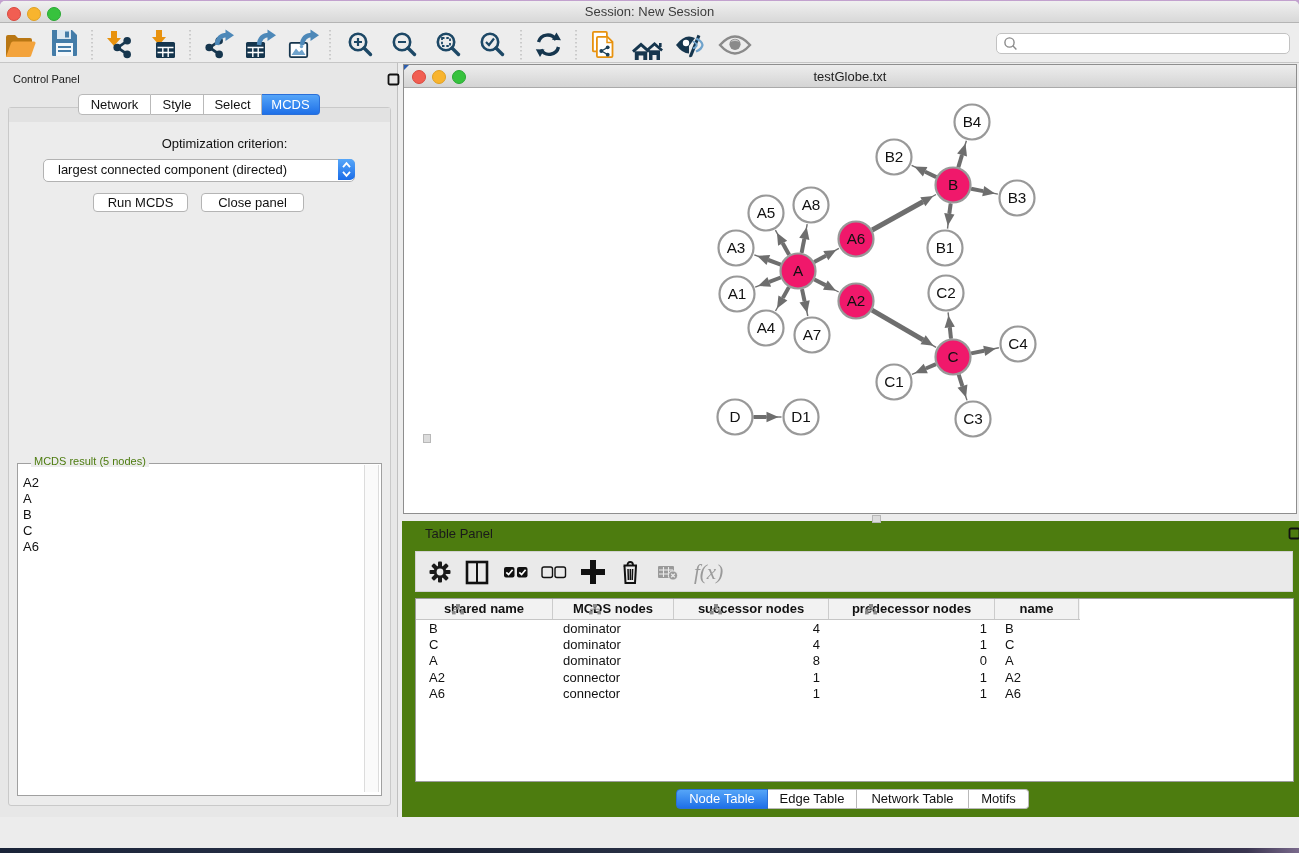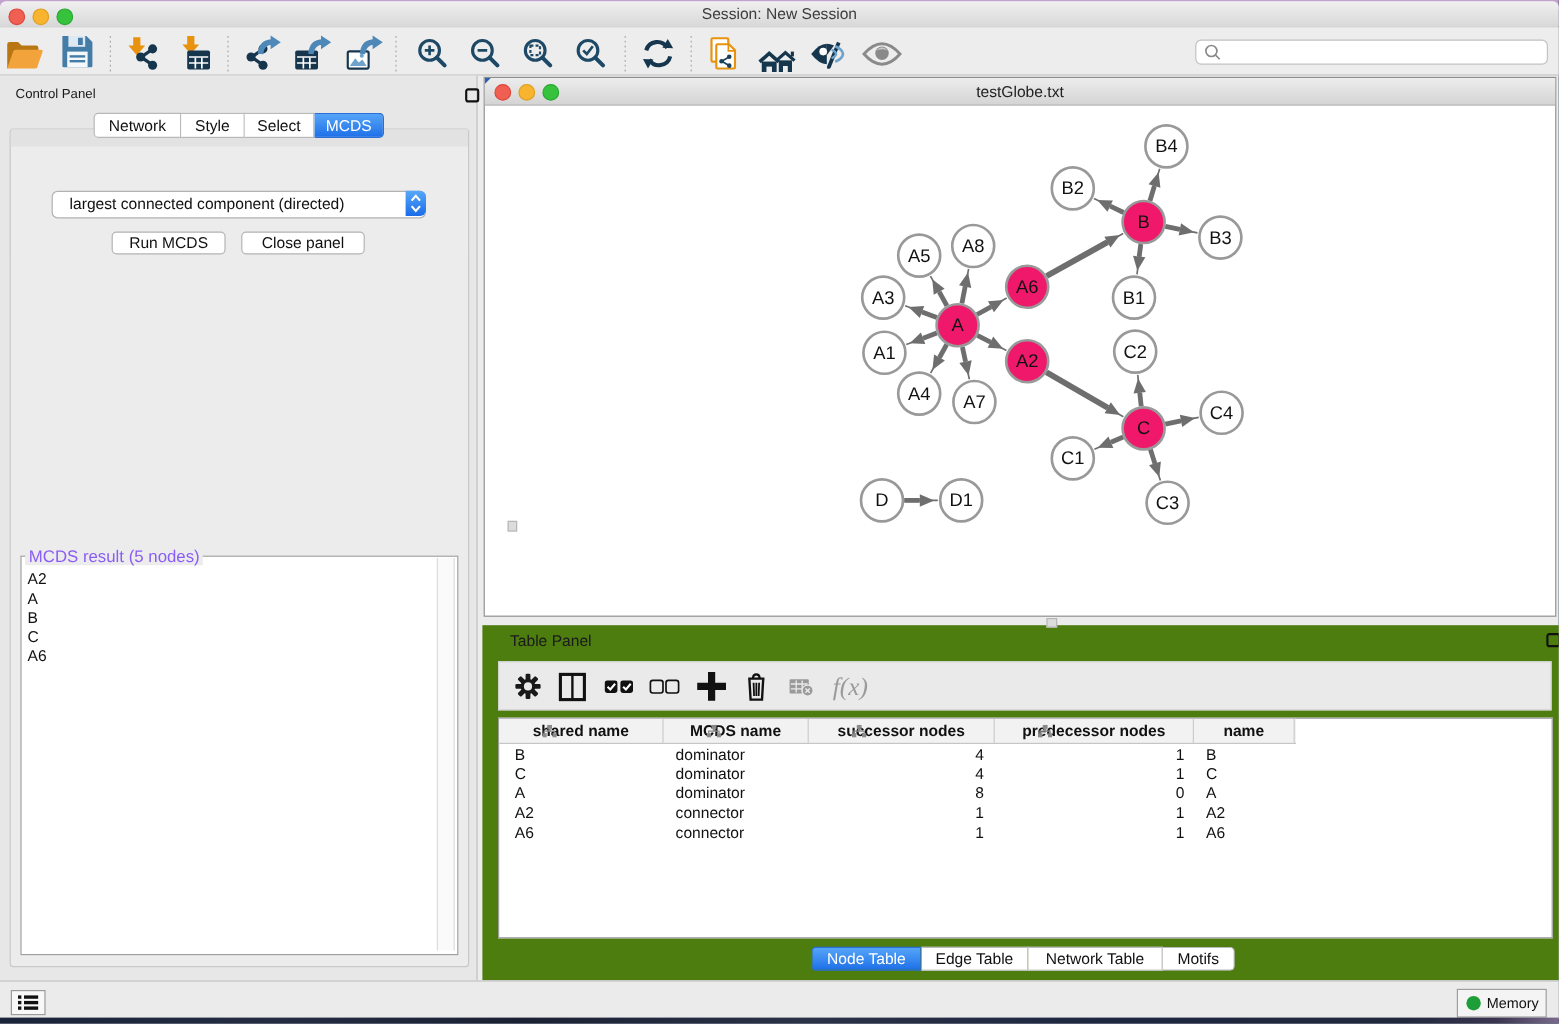--- a/index.html
+++ b/index.html
@@ -42,21 +42,21 @@
 
 #dropdown{position:absolute;left:43px;top:96px;width:310px;height:21px;background:#fff;
  border:1px solid #b2b2b2;border-radius:5px;font-size:13px;color:#111;}
 #dropdown .txt{position:absolute;left:14px;top:2px;}
 #dropdown .step{position:absolute;right:-1px;top:-1px;width:17px;height:21px;
  background:linear-gradient(#57a7f9,#1a6ce8);border-radius:0 5px 5px 0;}
 .btn{position:absolute;background:#fff;border:1px solid #b4b4b4;border-radius:4px;
  font-size:13px;color:#111;text-align:center;}
 
 #fset{position:absolute;left:17px;top:400px;width:363px;height:331px;border:1px solid #a0a0a0;background:#fff;}
-#fset-legend{position:absolute;left:3px;top:-9px;background:#ececec;padding:0 3px;font-size:14px;color:#8b5cf6;}
+#fset-legend{position:absolute;left:13px;top:-9px;background:#ececec;padding:0 3px;font-size:11px;color:#4d7c0f;}
 #fset-list{position:absolute;left:1px;top:11px;font-size:13px;color:#111;line-height:16px;padding-left:4px;}
 #fset-sb{position:absolute;right:2px;top:1px;width:13px;height:327px;background:#fafafa;
  border-left:1px solid #dcdcdc;border-right:1px solid #dcdcdc;}
 
 #gwin{position:absolute;left:403px;top:63px;width:894px;height:450px;background:#fff;
  border:1px solid #8e8e8e;box-sizing:border-box;}
 #gtitle{position:absolute;left:0;top:0;width:892px;height:22px;
  background:linear-gradient(#ededed,#d4d4d4);border-bottom:1px solid #aaa;}
 #gtitle .tl{position:absolute;top:5px;width:12px;height:12px;border-radius:50%;}
 #gtitle-text{position:absolute;top:4px;left:0;width:892px;text-align:center;font-size:13px;color:#222;}
@@ -238,20 +238,21 @@
         </div>
     <div id="cp-inner">
           <div style="position:absolute;left:0;top:0;width:100%;height:14px;background:#e2e2e2;"></div>
         </div>
     <div class="tabrow" style="left:78px;top:31px;">
       <div class="tab first" style="width:71px;">Network</div>
       <div class="tab" style="width:52px;">Style</div>
       <div class="tab" style="width:57px;">Select</div>
       <div class="tab sel last" style="width:57px;">MCDS</div>
     </div>
+    <div class="abs" style="left:0;top:73px;width:397px;text-align:center;font-size:13px;color:#111;">Optimization criterion:</div>
     <div id="dropdown">
       <div class="txt">largest connected component (directed)</div>
       <div class="step">
             <svg width="17" height="21">
 <path d="M5 8.2 L8.5 4.2 L12 8.2" fill="none" stroke="#fff" stroke-width="1.8"></path>
 <path d="M5 12.8 L8.5 16.8 L12 12.8" fill="none" stroke="#fff" stroke-width="1.8"></path>
             </svg>
           </div>
     </div>
     <div class="btn" style="left:93px;top:130px;width:93px;height:17px;line-height:17px;">Run MCDS</div>
@@ -435,21 +436,21 @@
             <div class="abs" style="left:10px;top:5px;">
               <svg width="12" height="11">
                 <g fill="#8a8a8a">
 <rect x="4" y="0" width="4" height="3.4"></rect>
                   <rect x="0" y="7" width="3.6" height="3.4"></rect>
                   <rect x="8.4" y="7" width="3.6" height="3.4"></rect>
 <path d="M5.5 3.4 L5.5 5.2 L1.6 5.2 L1.6 7 M6.5 3.4 L6.5 5.2 L10.2 5.2 L10.2 7" stroke="#8a8a8a" fill="none" stroke-width="1"></path>
 </g>
               </svg>
             </div>
-            <div class="hcol" style="left:137px;width:120px;">MCDS name</div>
+            <div class="hcol" style="left:137px;width:120px;">MCDS nodes</div>
             <div class="abs" style="left:147px;top:5px;">
               <svg width="12" height="11">
                 <g fill="#8a8a8a">
 <rect x="4" y="0" width="4" height="3.4"></rect>
                   <rect x="0" y="7" width="3.6" height="3.4"></rect>
                   <rect x="8.4" y="7" width="3.6" height="3.4"></rect>
 <path d="M5.5 3.4 L5.5 5.2 L1.6 5.2 L1.6 7 M6.5 3.4 L6.5 5.2 L10.2 5.2 L10.2 7" stroke="#8a8a8a" fill="none" stroke-width="1"></path>
 </g>
               </svg>
             </div>
@@ -507,33 +508,15 @@
     </div>
     <div id="btabs">
           <div class="tab first sel" style="width:90px;height:18px;line-height:18px;">Node Table</div>
 <div class="tab" style="width:88px;height:18px;line-height:18px;">Edge Table</div>
 <div class="tab" style="width:111px;height:18px;line-height:18px;">Network Table</div>
 <div class="tab last" style="width:59px;height:18px;line-height:18px;">Motifs</div>
         </div>
   </div>
   <div class="abs" style="left:397px;top:433px;width:6px;height:7px;background:#dcdcdc;border:1px solid #b8b8b8;"></div>
 <div class="abs" style="left:846px;top:514px;width:7px;height:6px;background:#dcdcdc;border:1px solid #b8b8b8;"></div>
-  <div id="statusbar">
-    <div id="listbtn">
-          <svg width="17" height="13" style="position:absolute;left:5px;top:3px">
-            <g fill="#111">
-<rect x="0" y="0.5" width="2.8" height="2.8"></rect>
-              <rect x="5" y="0.5" width="12" height="2.8"></rect>
-<rect x="0" y="5.1" width="2.8" height="2.8"></rect>
-              <rect x="5" y="5.1" width="12" height="2.8"></rect>
-<rect x="0" y="9.7" width="2.8" height="2.8"></rect>
-              <rect x="5" y="9.7" width="12" height="2.8"></rect>
-</g>
-          </svg>
-        </div>
-    <div id="membtn">
-          <span style="position:absolute;left:7px;top:5px;width:12px;height:12px;border-radius:50%;background:#1e9e38;"></span>
-<span style="position:absolute;left:24px;top:4px;">Memory</span>
-        </div>
-  </div>
 </div>
 <div id="desktop-bot"></div>
 </div>
 
 </body></html>

